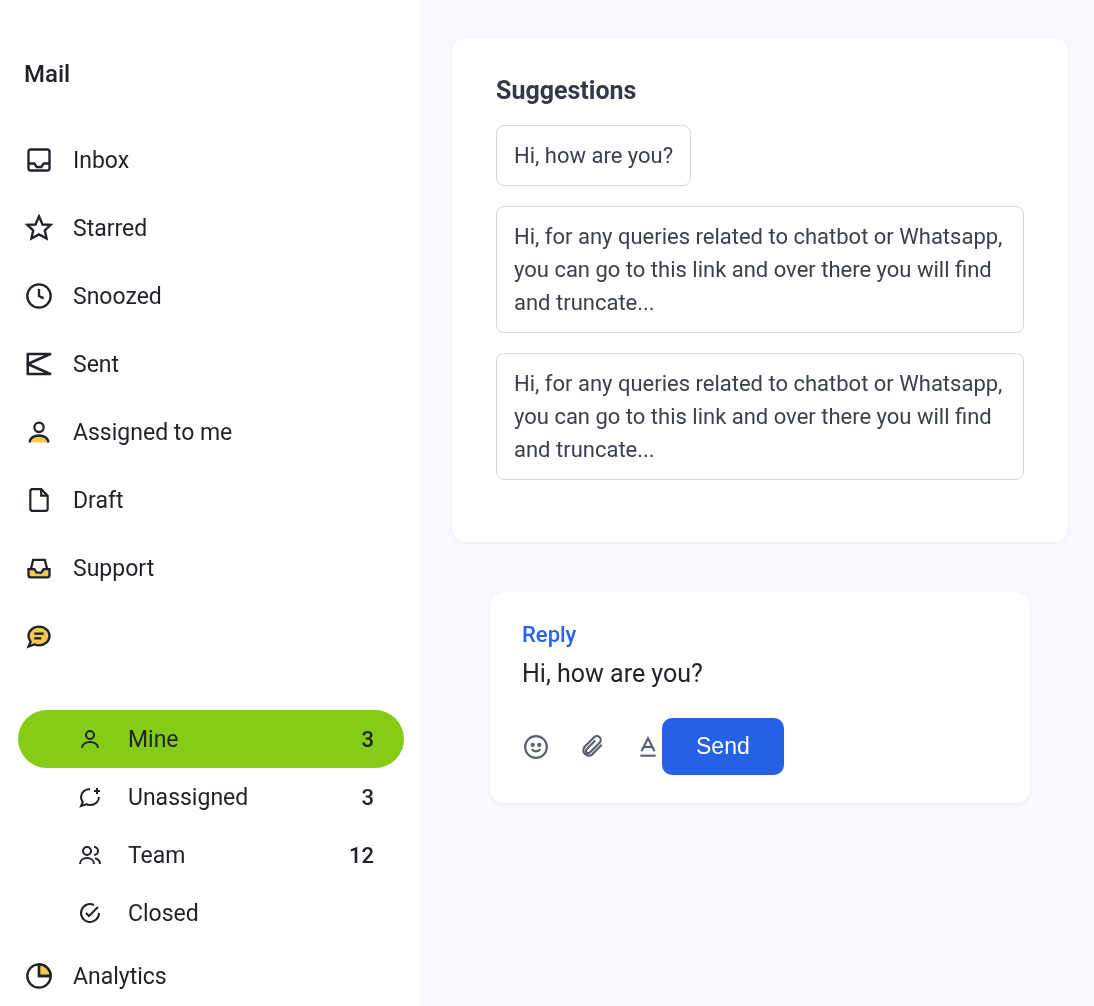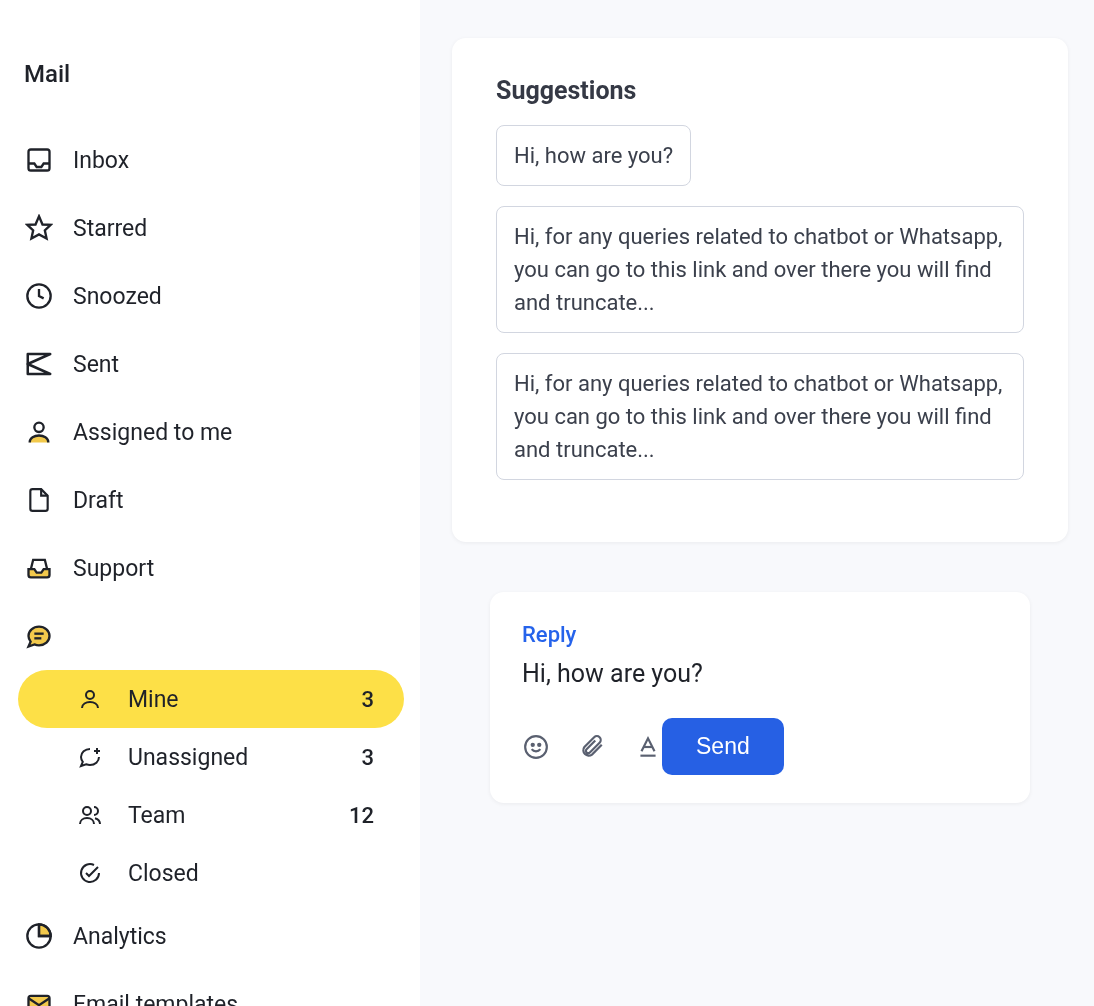--- a/index.html
+++ b/index.html
@@ -69,21 +69,22 @@
     }
     .sub-item .icon {
       width: 28px;
       height: 28px;
       display: inline-flex;
       align-items: center;
       justify-content: center;
       flex-shrink: 0;
     }
     .sub-item.active {
-      background: #fde047;
+      background: #84cc16;
+      margin-top: 40px;
     }
     .sub-item-label {
       flex: 1;
     }
     .sub-item-count {
       font-size: 22px;
       font-weight: 500;
       color: #1f2229;
     }
     .main {

